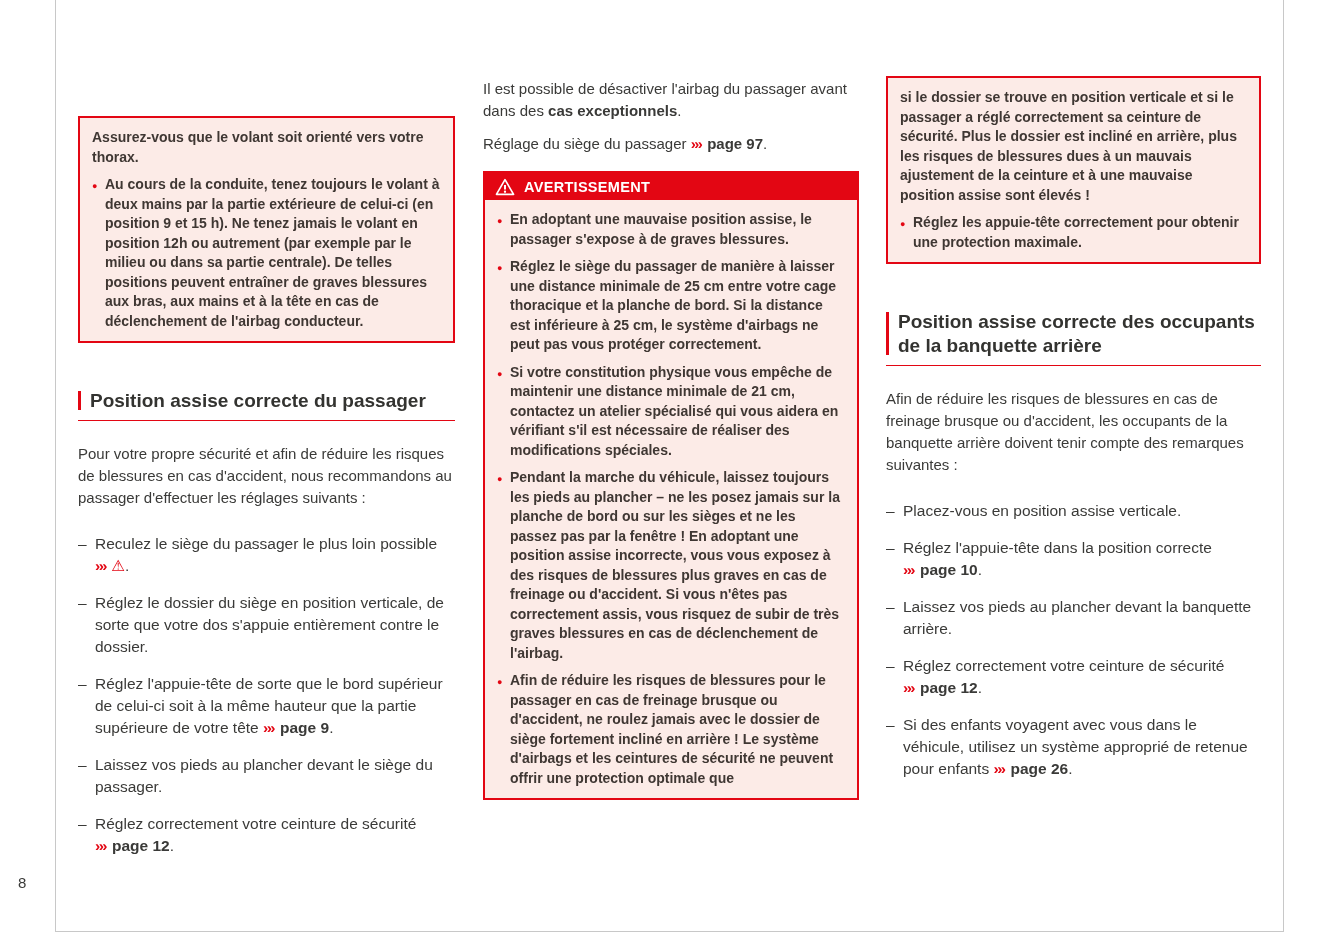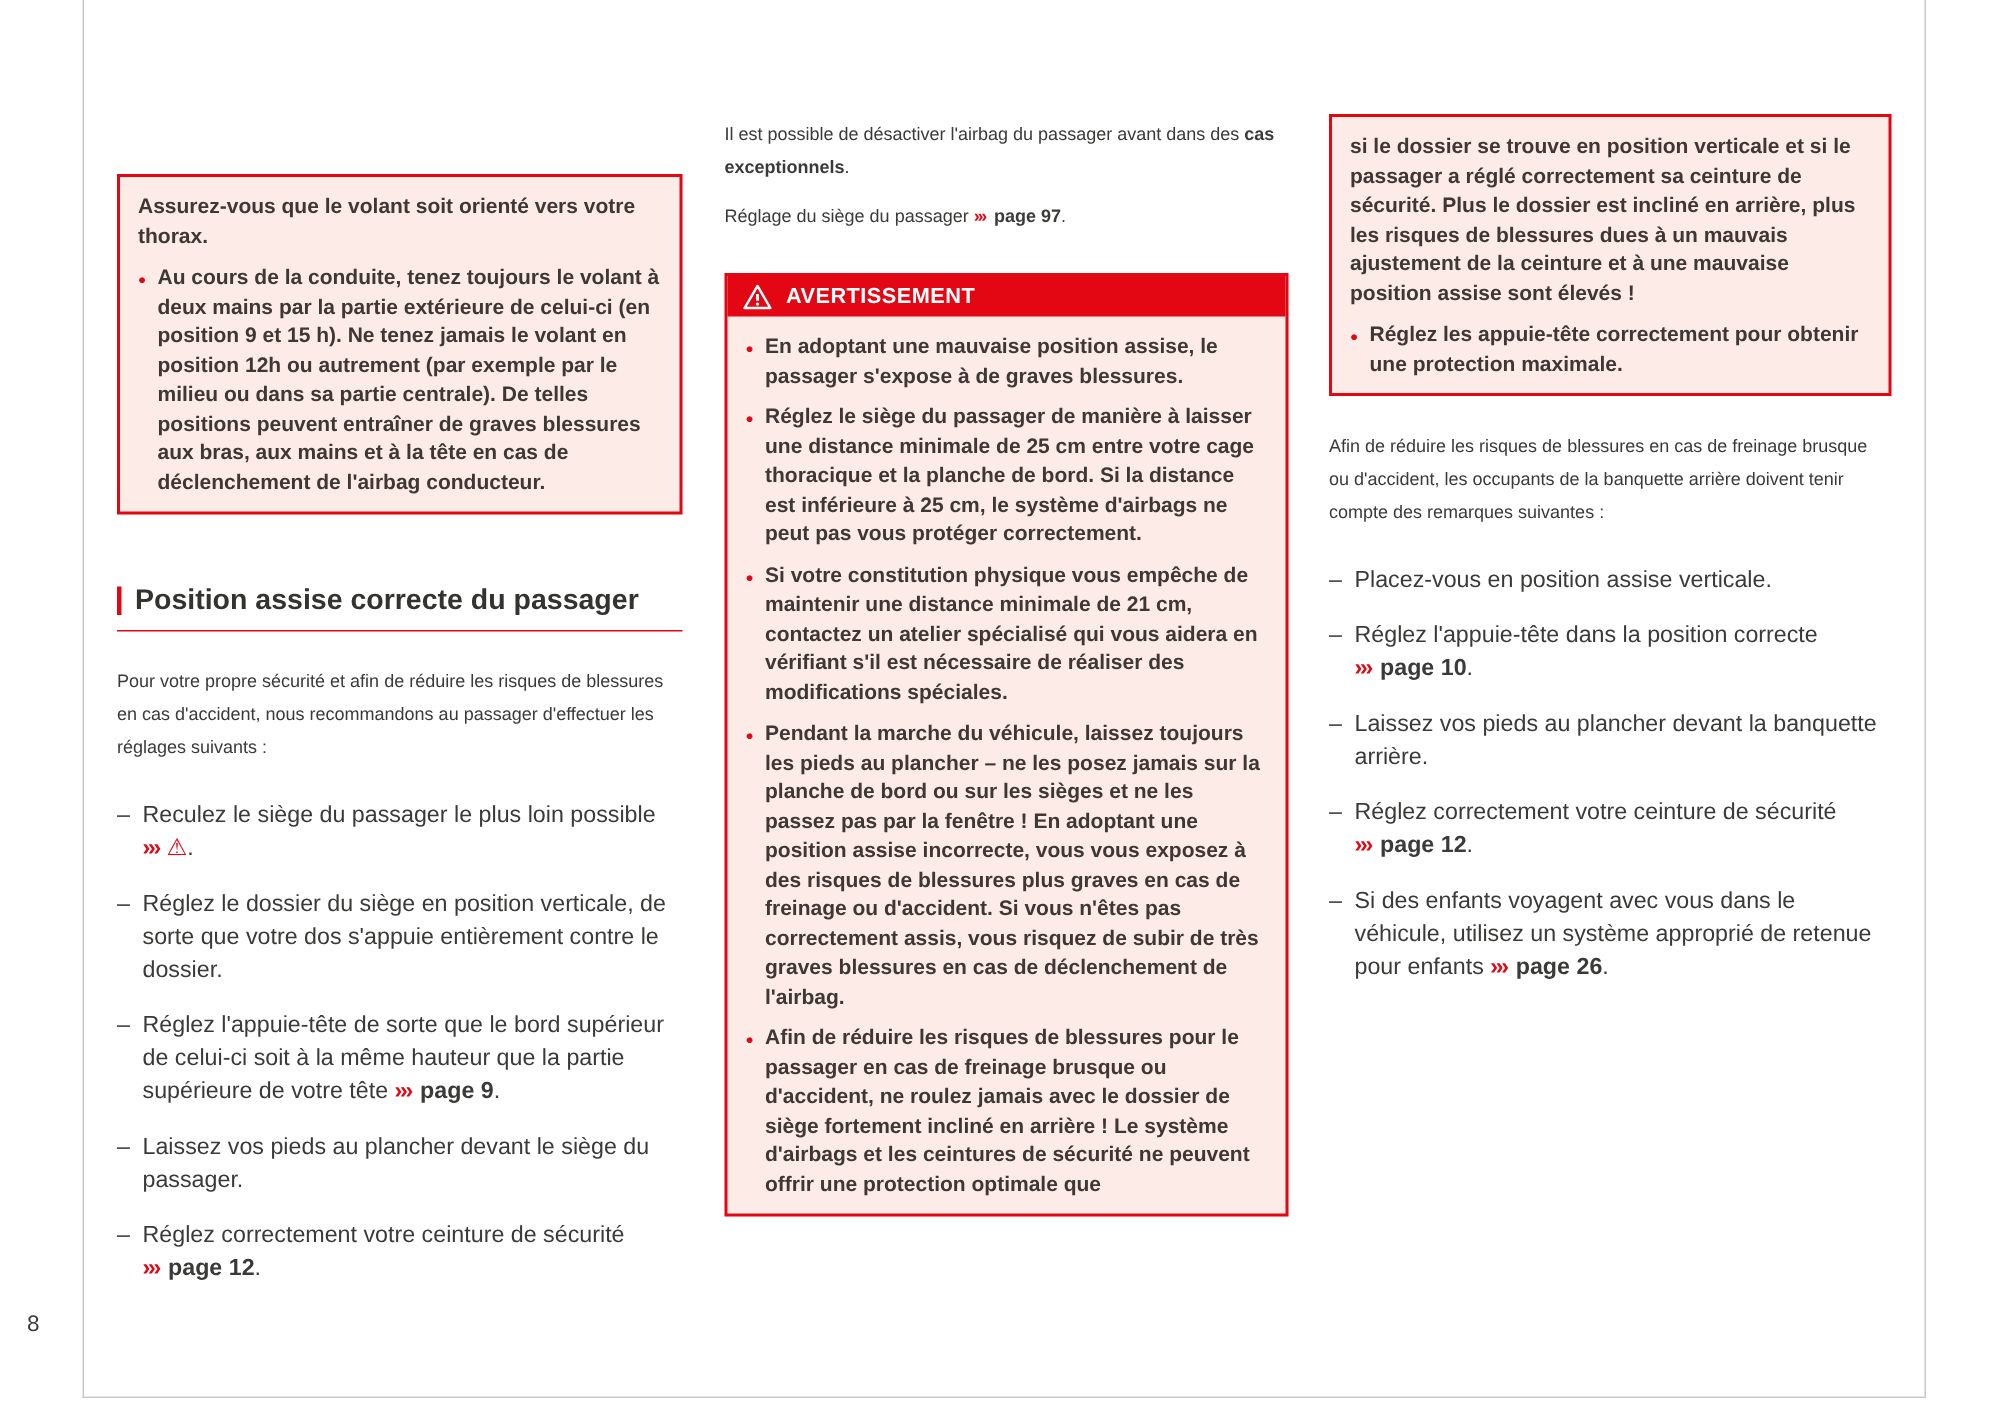--- a/index.html
+++ b/index.html
@@ -40,36 +40,36 @@
   .wb-bullet::before{content:"●";position:absolute;left:0;top:2px;font-size:9px;color:var(--red);}
 
   .section-heading{
     margin:46px 0 0;font-size:19px;line-height:24px;font-weight:bold;color:#333330;
     position:relative;padding:0 0 7px 12px;border-bottom:1px solid var(--red);
   }
   .section-heading::before{
     content:"";position:absolute;left:0;top:2px;bottom:10px;width:3px;background:var(--red);
   }
 
-  .body-text{margin:22px 0 0;font-size:12px;line-height:22px;}
+  .body-text{margin:22px 0 0;font-size:15px;line-height:22px;}
   .col-middle .body-text.first{margin-top:2px;}
   .ref-line{margin-top:11px;}
 
   .dash-list{list-style:none;margin:24px 0 0;padding:0;}
   .dash-item{
     position:relative;padding-left:17px;margin-bottom:15px;font-size:15.5px;line-height:22px;
   }
   .dash-item::before{content:"–";position:absolute;left:0;top:0;}
 
   .ref-arrow{color:var(--red);font-weight:bold;letter-spacing:-1.5px;padding-right:1px;}
   .pageref{font-weight:bold;margin-left:5px;color:var(--ink);}
   .inline-warn{color:var(--red);margin-left:4px;}
   .bold{font-weight:bold;}
 
-  .warning-frame{margin-top:27px;border:2px solid var(--red);background:var(--pink);}
+  .warning-frame{margin-top:16px;border:2px solid var(--red);background:var(--pink);}
   .warning-header{
     background:var(--red);display:flex;align-items:center;gap:9px;padding:4px 10px;min-height:27px;
   }
   .warning-title{color:#fff;font-weight:bold;font-size:14.5px;letter-spacing:.3px;}
   .warning-body{padding:10px 12px;}
 
   .page-number{position:absolute;left:18px;top:874px;font-size:15px;color:var(--ink);}
 </style>
 </head>
 <body>
@@ -122,20 +122,21 @@
       </div>
     </div>
   </section>
 
   <section class="col col-right">
     <div class="warn-box">
       <p class="wb-text">si le dossier se trouve en position verticale et si le passager a réglé correctement sa ceinture de sécurité. Plus le dossier est incliné en arrière, plus les risques de blessures dues à un mauvais ajustement de la ceinture et à une mauvaise position assise sont élevés !</p>
       <p class="wb-text wb-bullet">Réglez les appuie-tête correctement pour obtenir une protection maximale.</p>
     </div>
 
+    <h2 class="section-heading">Position assise correcte des occupants de la banquette arrière</h2>
 
     <p class="body-text">Afin de réduire les risques de blessures en cas de freinage brusque ou d'accident, les occupants de la banquette arrière doivent tenir compte des remarques suivantes :</p>
 
     <ul class="dash-list">
       <li class="dash-item"><span>Placez-vous en position assise verticale.</span></li>
       <li class="dash-item"><span>Réglez l'appuie-tête dans la position correcte </span><span class="ref-arrow">›››</span><span class="pageref">page 10</span><span>.</span></li>
       <li class="dash-item"><span>Laissez vos pieds au plancher devant la banquette arrière.</span></li>
       <li class="dash-item"><span>Réglez correctement votre ceinture de sécurité </span><span class="ref-arrow">›››</span><span class="pageref">page 12</span><span>.</span></li>
       <li class="dash-item"><span>Si des enfants voyagent avec vous dans le véhicule, utilisez un système approprié de retenue pour enfants </span><span class="ref-arrow">›››</span><span class="pageref">page 26</span><span>.</span></li>
     </ul>

